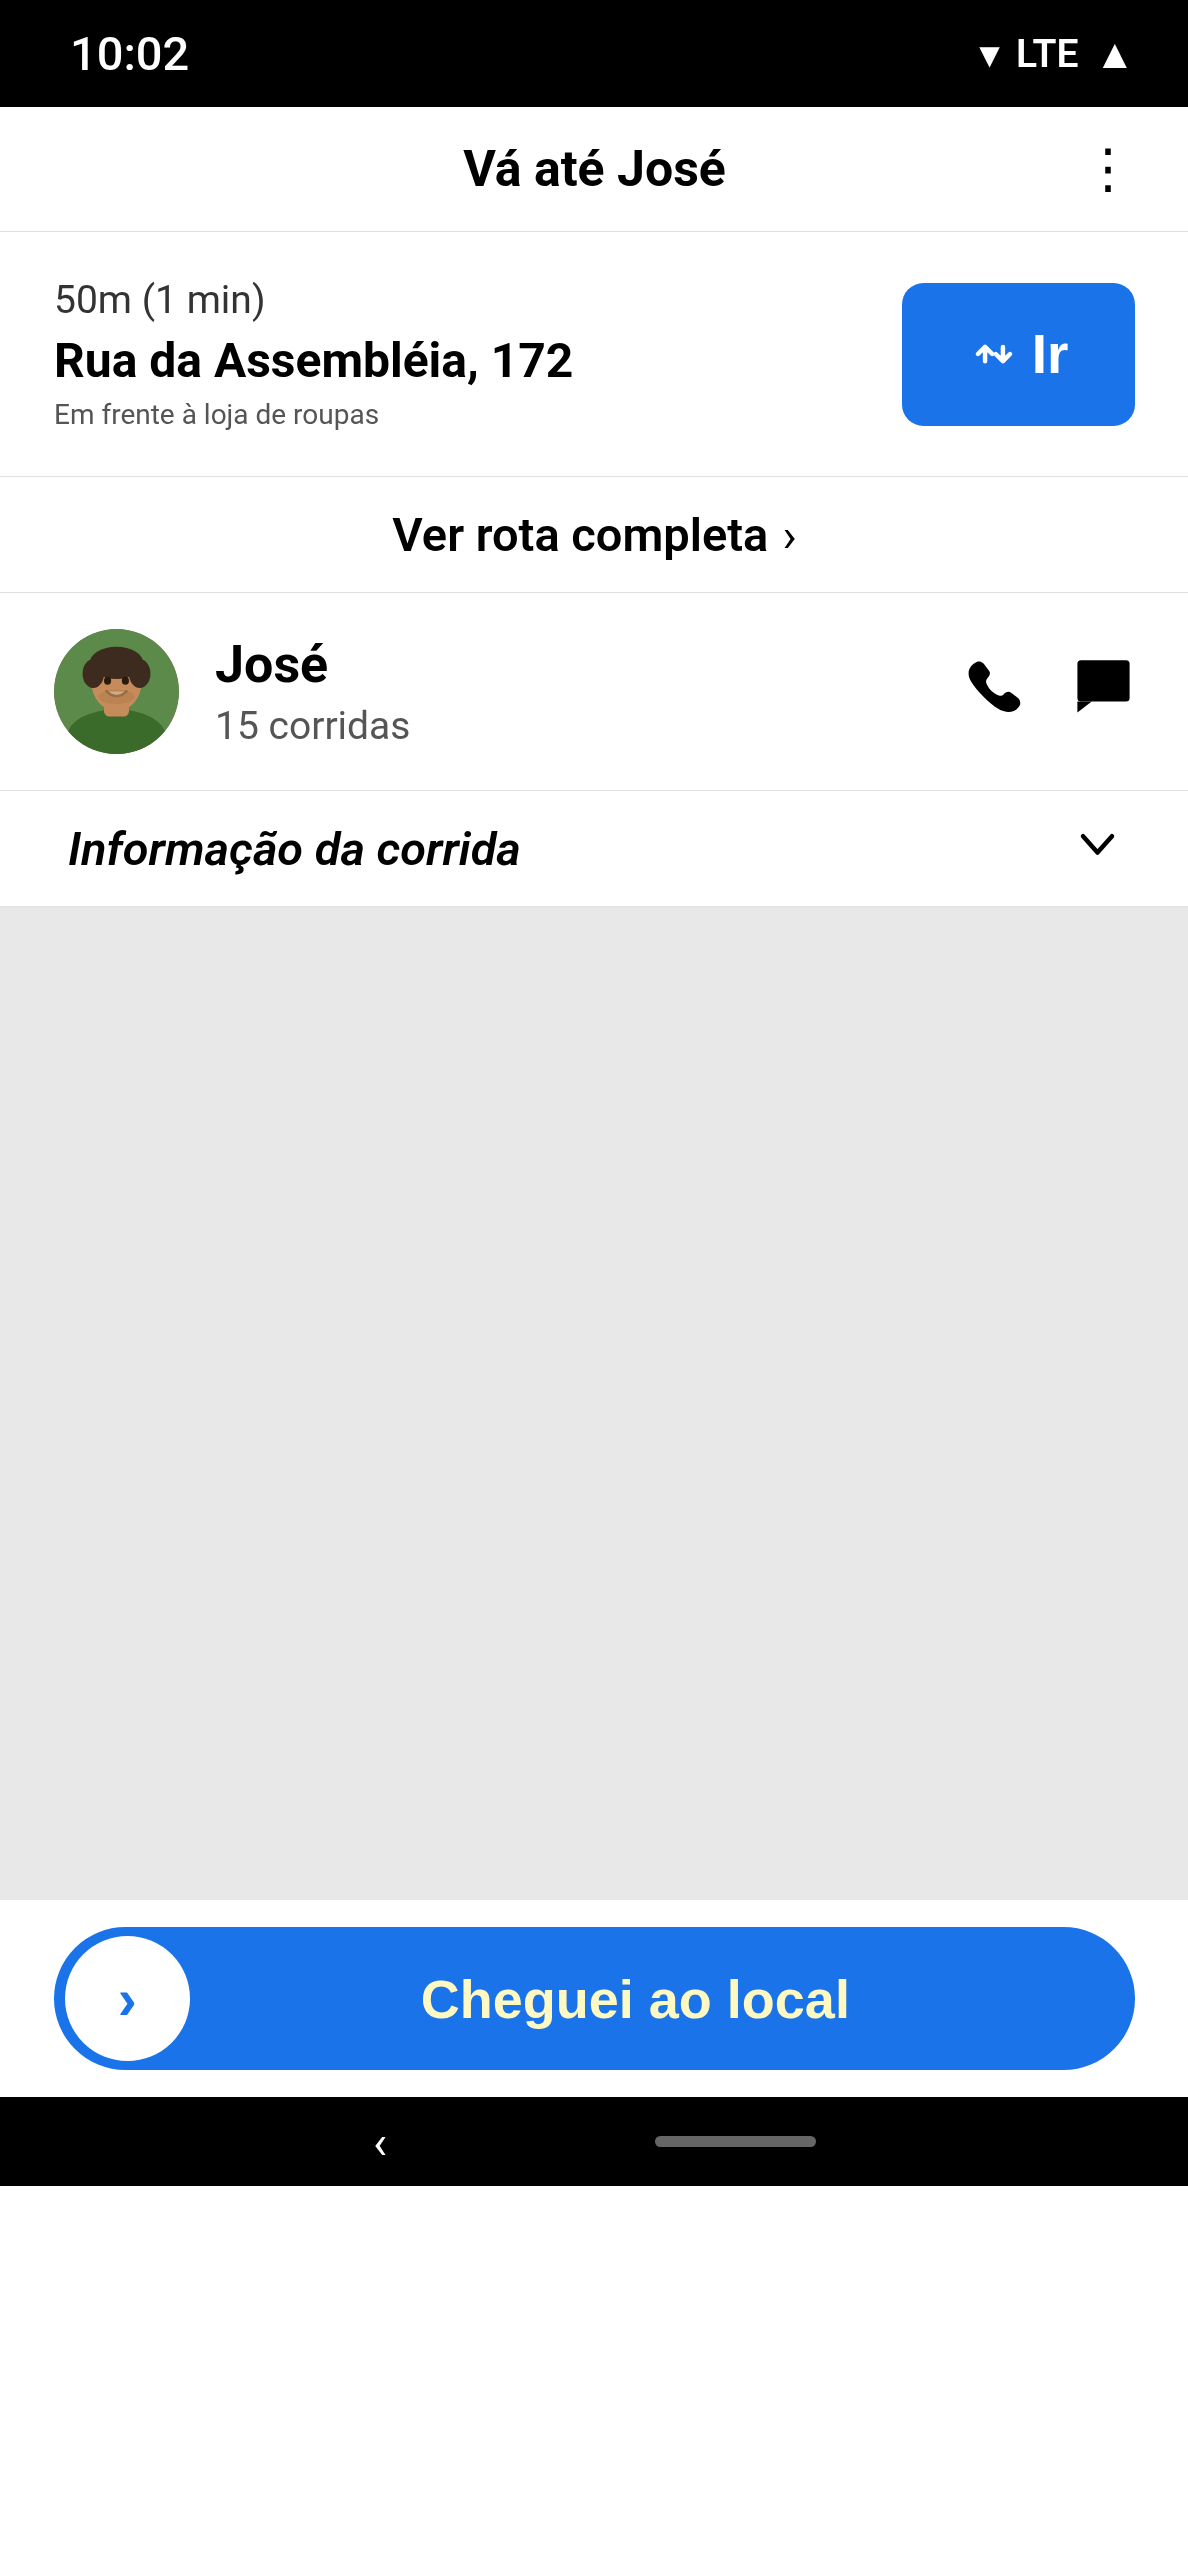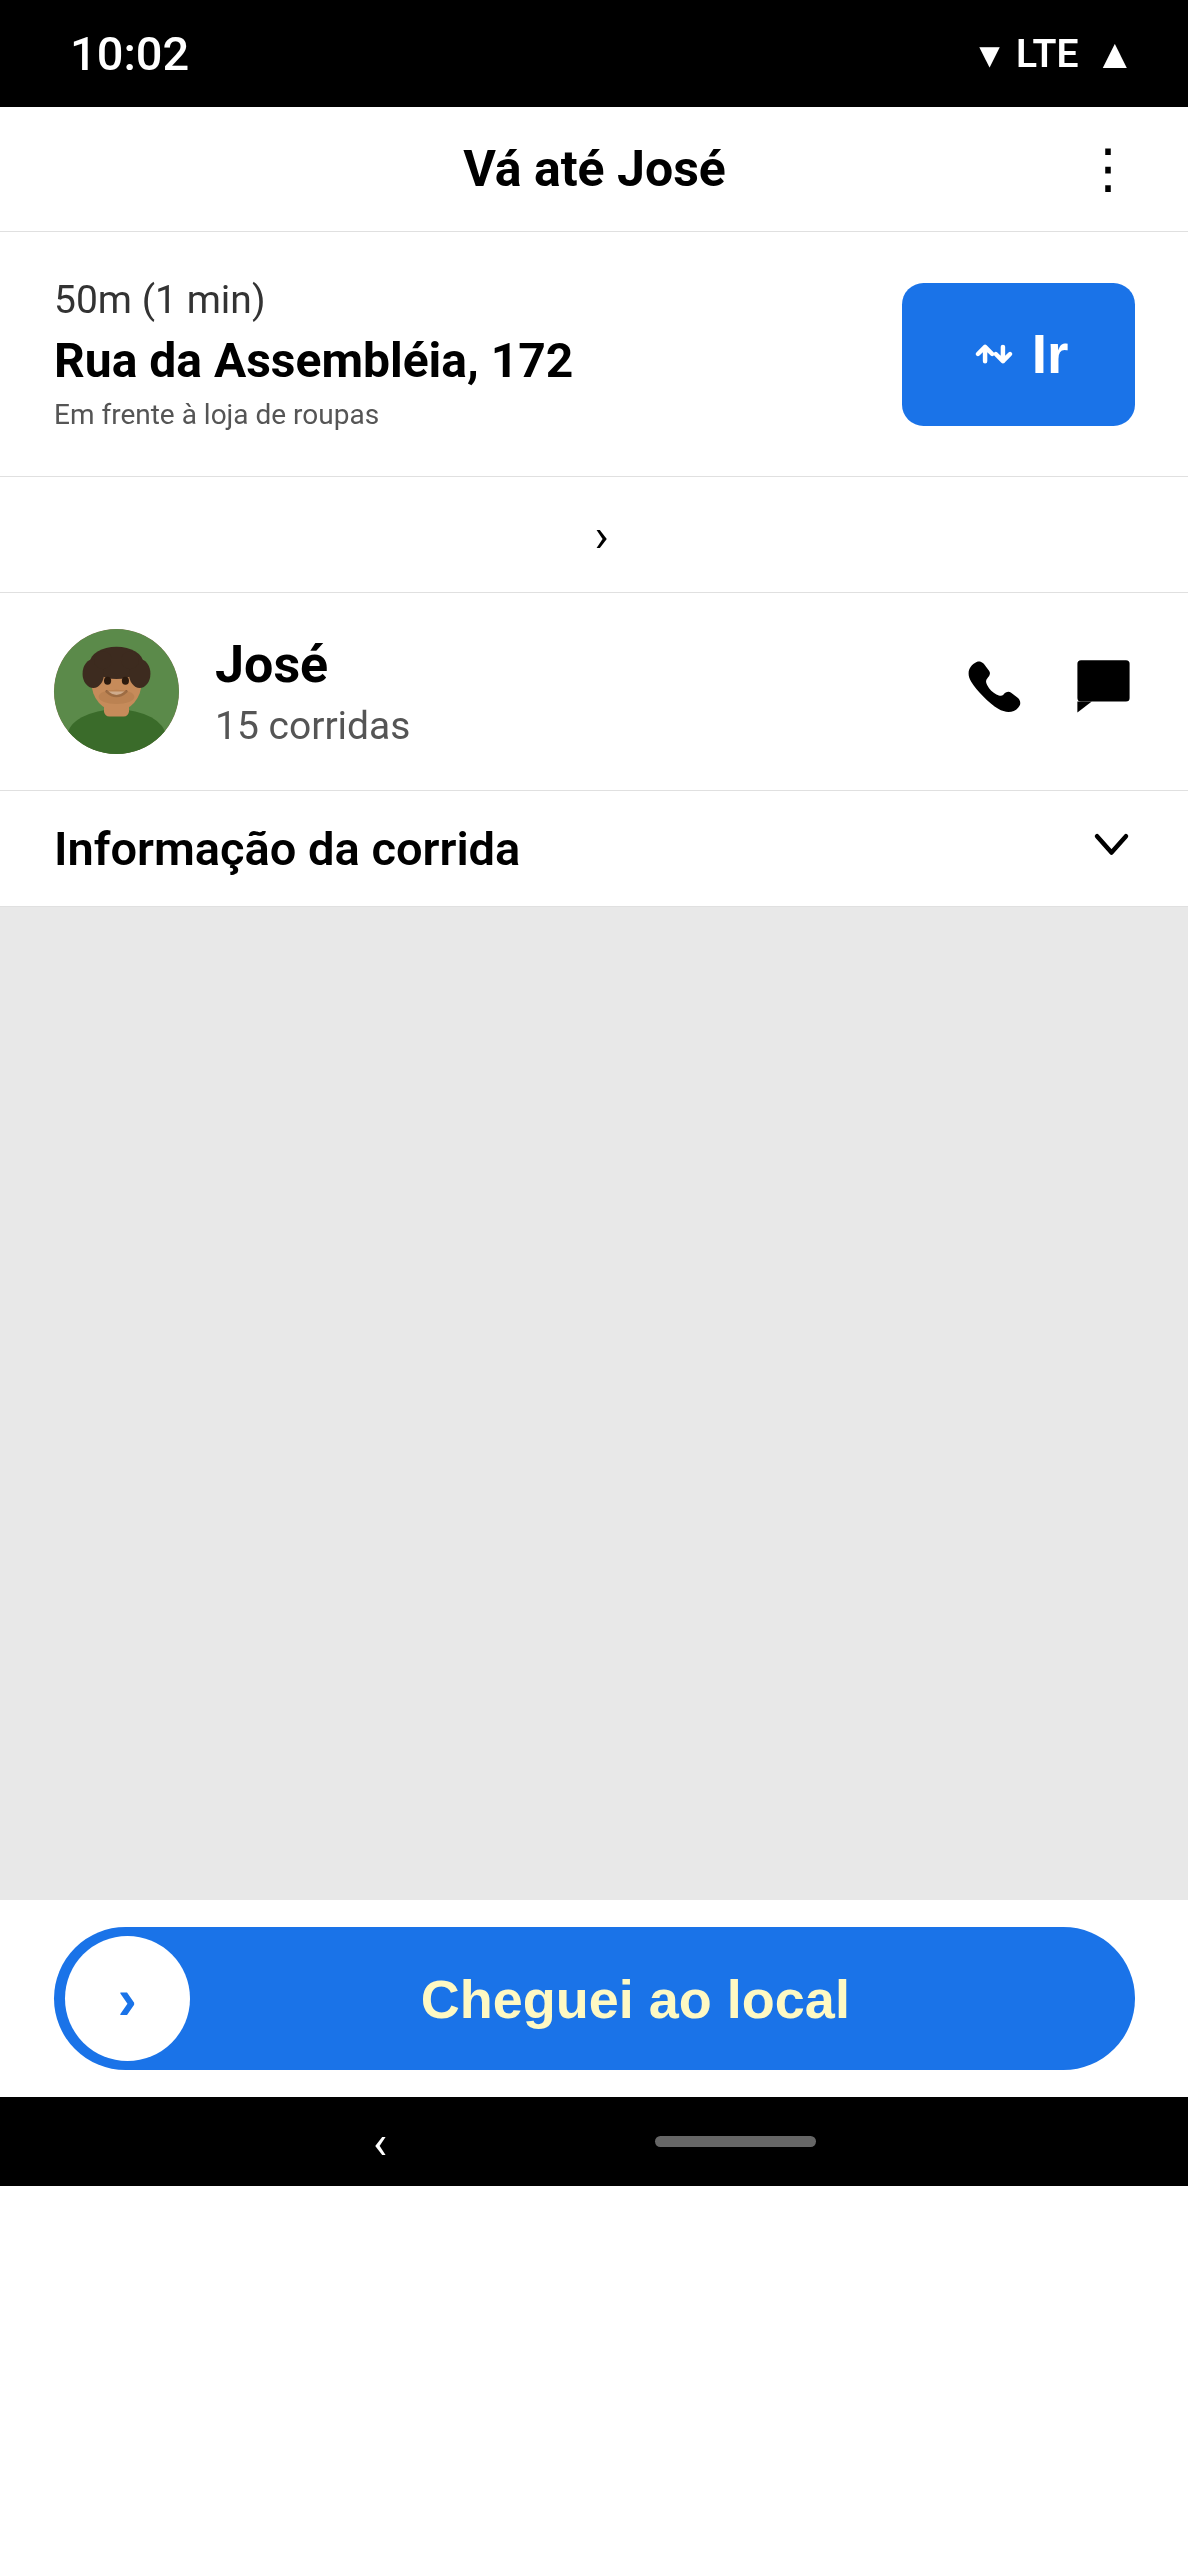--- a/index.html
+++ b/index.html
@@ -218,22 +218,23 @@
     }
 
     
     .info-section {
       width: 100%;
       height: 116px;
       background: #fff;
       border-bottom: 1.8px solid #e0e0e0;
       display: flex;
       align-items: center;
-      padding: 0 54px;
-      cursor: pointer;
+      padding: 0 68px;
+      cursor: pointer;
+      font-style: italic;
     }
 
     .info-text {
       font-size: 47px;
       font-weight: 600;
       color: #000;
       flex: 1;
     }
 
     .info-chevron {
@@ -349,20 +350,21 @@
   <button class="go-button">
     <svg width="50" height="50" viewBox="0 0 56 56" fill="none" xmlns="http://www.w3.org/2000/svg">
       <path d="M18 36 L18 20 L10 28 M18 20 L26 28" stroke="white" stroke-width="5" stroke-linecap="round" stroke-linejoin="round"></path>
       <path d="M38 20 L38 36 L30 28 M38 36 L46 28" stroke="white" stroke-width="5" stroke-linecap="round" stroke-linejoin="round"></path>
     </svg>
     <span class="go-button-label">Ir</span>
   </button>
 </div>
 
 <div class="route-section">
+  <span class="route-text">Ver rota completa</span>
   <span class="route-chevron">›</span>
 </div>
 
 <div class="contact-section">
   <div class="avatar">
     <svg class="person-svg" viewBox="0 0 140 140" xmlns="http://www.w3.org/2000/svg">
       <circle cx="70" cy="70" r="70" fill="#5B8A4A"></circle>
 
       <ellipse cx="70" cy="120" rx="55" ry="30" fill="#3A6B2A"></ellipse>
 

